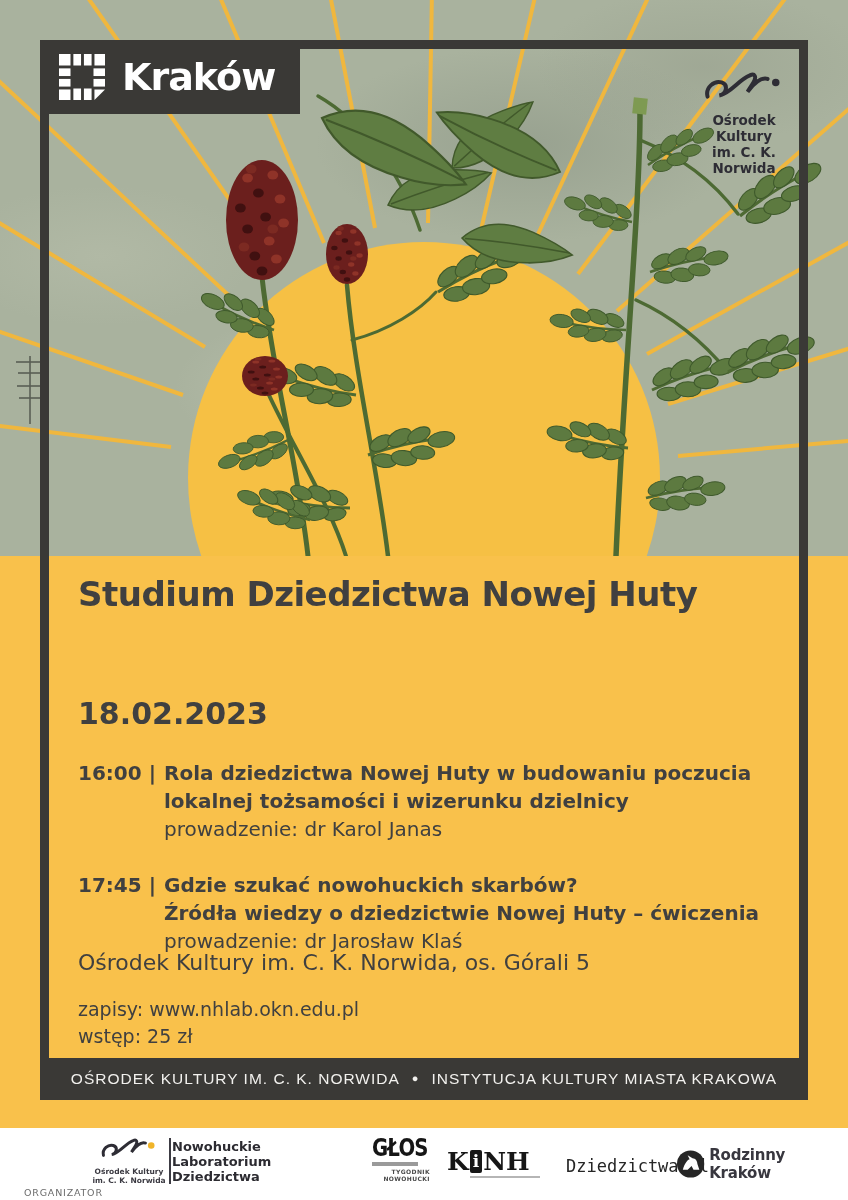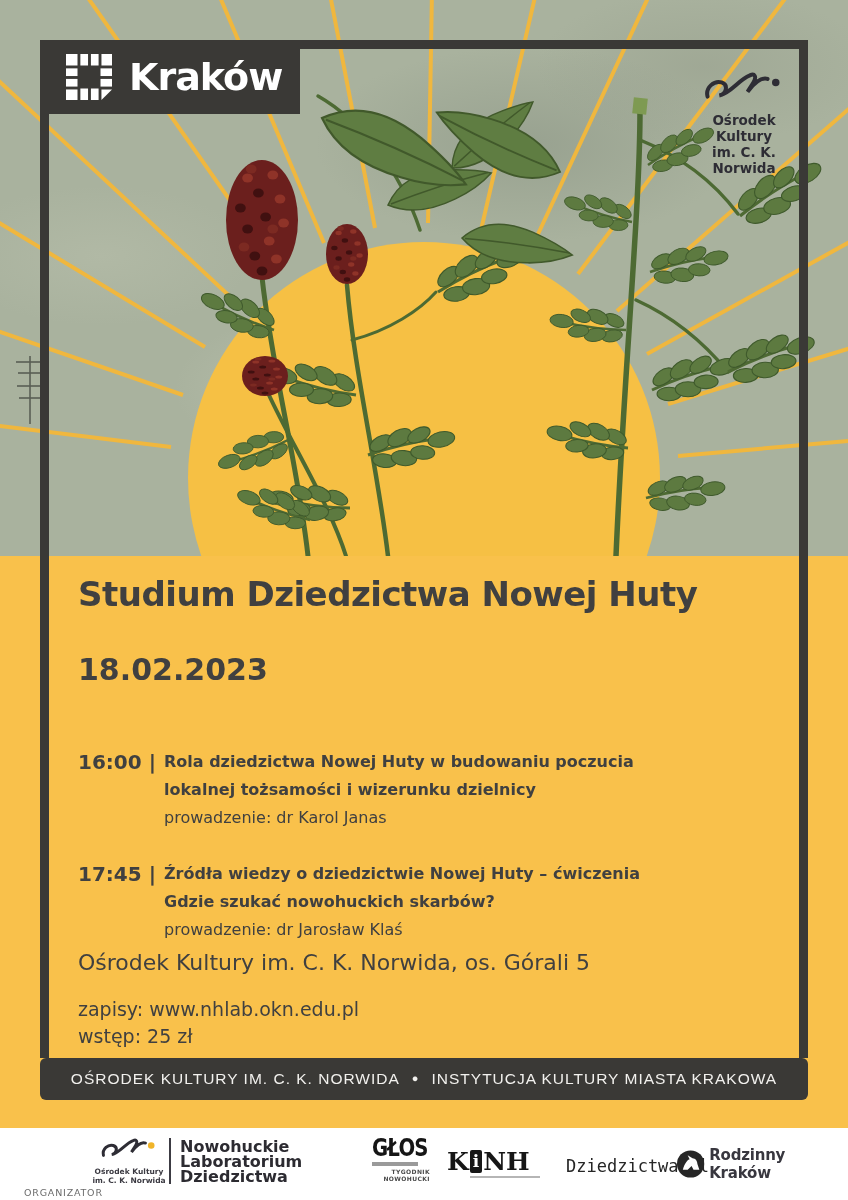--- a/index.html
+++ b/index.html
@@ -13,50 +13,50 @@
          radial-gradient(ellipse 240px 110px at 83% 12%, rgba(148,156,138,.45), transparent 70%),
          radial-gradient(ellipse 260px 120px at 42% 70%, rgba(202,208,188,.50), transparent 70%),
          radial-gradient(ellipse 220px 100px at 12% 46%, rgba(192,198,178,.35), transparent 70%);}
   .yellow-main{position:absolute;left:0;top:556px;width:848px;height:572px;background:#f9c14b;z-index:0;}
   .scene{position:absolute;left:0;top:0;z-index:1;}
   .frame{position:absolute;left:40px;top:40px;width:768px;height:1018px;box-sizing:border-box;
          border:9px solid #3a3936;border-bottom:none;z-index:2;}
   .bld{position:absolute;left:0;top:400px;z-index:3;}
   
   .krakow-box{position:absolute;left:40px;top:40px;width:260px;height:74px;background:#3a3936;z-index:6;
-              display:flex;align-items:center;padding-left:26px;box-sizing:border-box;gap:17px;}
+              display:flex;align-items:center;padding-left:19px;box-sizing:border-box;gap:17px;}
   .krakow-box .wordmark{color:#fff;font-size:38px;font-weight:bold;letter-spacing:-1px;}
   .okn-top{position:absolute;left:688px;top:66px;width:112px;z-index:6;text-align:center;}
   .okn-top .okn-lines{font-size:13.5px;line-height:16px;font-weight:bold;color:#2e2d35;margin-top:2px;}
   
   .txt{position:absolute;color:#404040;z-index:6;}
   .title{left:78px;top:574px;font-size:34px;font-weight:800;letter-spacing:-.5px;}
-  .date{left:78px;top:652px;font-size:30px;font-weight:800;text-align:right;}
-  .session{display:flex;left:78px;}
+  .date{left:78px;top:696px;font-size:30px;font-weight:800;text-align:right;}
+  .session{display:flex;left:78px;margin-top:11px;}
   .s1{top:748px;} .s2{top:860px;}
   .session .time{flex:none;width:86px;font-size:20px;font-weight:bold;line-height:28px;}
-  .session .lines div{font-size:16px;line-height:28px;}
+  .session .lines div{font-size:20px;line-height:28px;}
   .session .lines .b{font-weight:bold;}
   .venue{left:78px;top:950px;font-size:22px;}
   .small-line{font-size:19px;}
   .reg{left:78px;top:998px;} .fee{left:78px;top:1025px;}
   
   .bar{position:absolute;left:40px;top:1058px;width:768px;height:42px;background:#3a3936;z-index:6;
        display:flex;align-items:center;justify-content:center;gap:12px;color:#f2f1ee;
-       font-family:"Liberation Sans",sans-serif;font-size:15.5px;letter-spacing:1px;border-radius:6px;}
+       font-family:"Liberation Sans",sans-serif;font-size:15.5px;letter-spacing:1px;}
   .bar .dot{font-size:11px;position:relative;top:-1px;}
   
   .footer{position:absolute;left:0;top:1128px;width:848px;height:72px;background:#fff;z-index:7;}
   .flabel{position:absolute;font-size:9.5px;letter-spacing:.8px;color:#6b6b6b;margin-top:30px;}
   .org-label{left:24px;top:1157px;} .pat-label{left:263px;top:1203px;}
   .footer-abs{position:absolute;}
   .okn-foot{left:92px;top:1134px;width:74px;text-align:center;}
   .okn-foot .okn-lines{font-size:7.5px;line-height:9px;font-weight:bold;color:#3b3a42;margin-top:1px;}
   .fdivider{left:169px;top:1138px;width:2px;height:46px;background:#3c3b43;}
-  .nld{left:180px;top:1139px;font-size:16px;line-height:15px;font-weight:bold;color:#2c2b31;}
+  .nld{left:172px;top:1139px;font-size:13px;line-height:15px;font-weight:bold;color:#2c2b31;}
   .glos{left:372px;top:1136px;width:58px;text-align:right;}
   .glos-title{font-size:24px;font-weight:800;letter-spacing:-1px;color:#161616;
               transform:scaleX(.82);transform-origin:left;line-height:24px;}
   .glos-bar{width:46px;height:4px;background:#9a9a9a;margin:2px 0 2px 0;}
   .glos-sub{font-size:6px;font-weight:bold;letter-spacing:.4px;color:#4a4a4a;line-height:7px;}
   .kinh{left:447px;top:1147px;display:flex;align-items:center;
         font-family:"DejaVu Serif",serif;font-weight:900;color:#161616;}
   .kinh .big{font-size:25px;}
   .kinh .ibox{background:#161616;color:#fff;font-size:17px;padding:1px 3px 2px;margin:0 1px;border-radius:2px;}
   .kinh-sub{left:470px;top:1176px;width:70px;height:2px;background:#b5b5b5;}
@@ -278,22 +278,22 @@
     <span class="lines">
       <div class="b">Rola dziedzictwa Nowej Huty w budowaniu poczucia</div>
       <div class="b">lokalnej tożsamości i wizerunku dzielnicy</div>
       <div>prowadzenie: dr Karol Janas</div>
     </span>
   </div>
 
   <div class="txt session s2">
     <span class="time">17:45 |</span>
     <span class="lines">
+      <div class="b">Gdzie szukać nowohuckich skarbów?</div>
       <div class="b">Źródła wiedzy o dziedzictwie Nowej Huty – ćwiczenia</div>
-      <div class="b">Gdzie szukać nowohuckich skarbów?</div>
       <div>prowadzenie: dr Jarosław Klaś</div>
     </span>
   </div>
 
   <div class="txt venue">Ośrodek Kultury im. C. K. Norwida, os. Górali 5</div>
   <div class="txt small-line reg">zapisy: www.nhlab.okn.edu.pl</div>
   <div class="txt small-line fee">wstęp: 25 zł</div>
 
   <div class="bar">
     <span>OŚRODEK KULTURY IM. C. K. NORWIDA</span>

